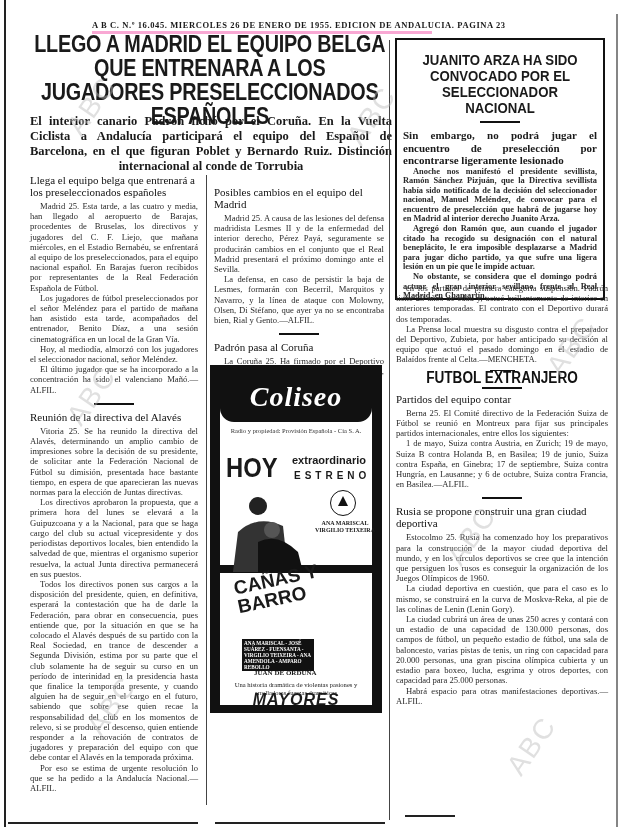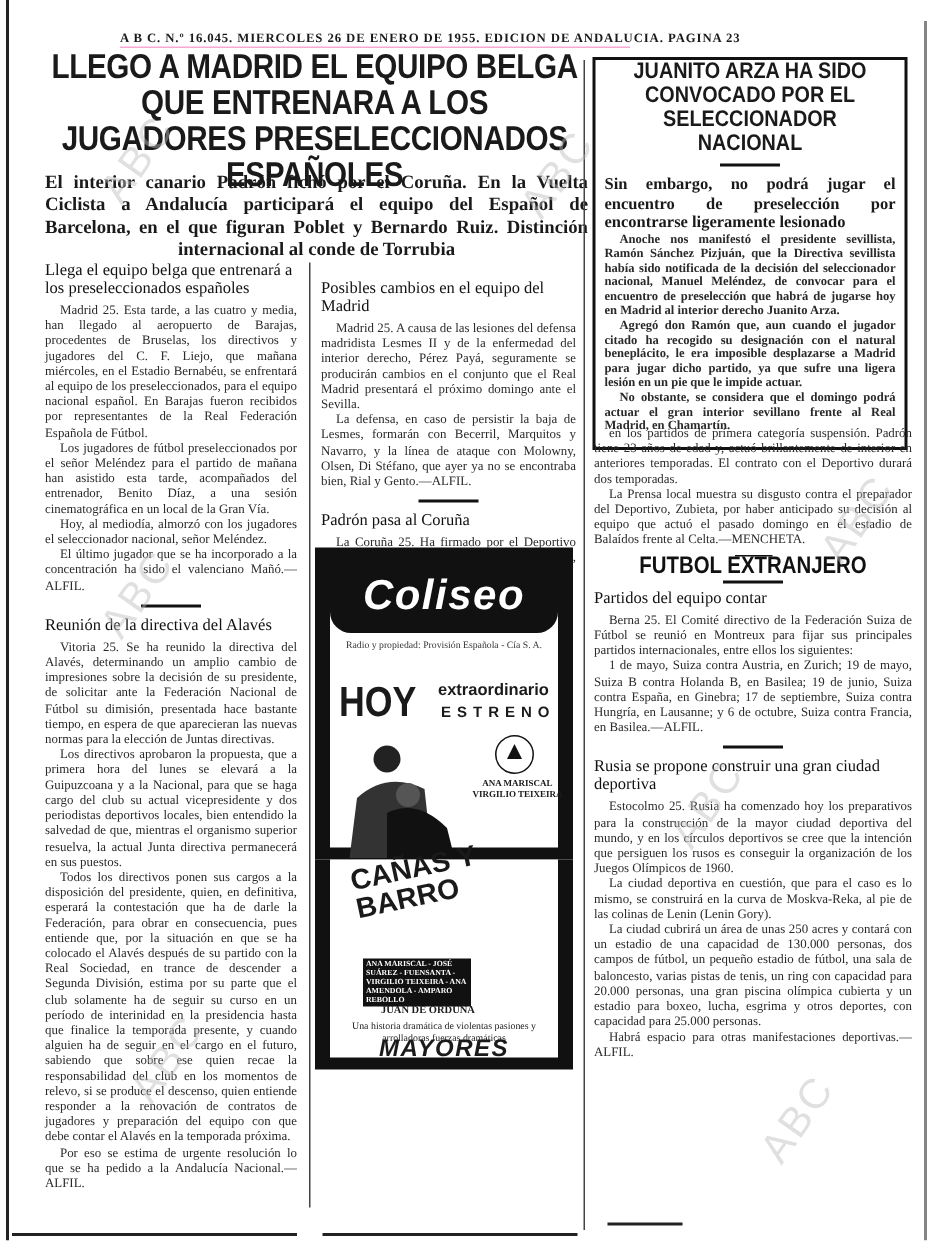--- a/index.html
+++ b/index.html
@@ -2,43 +2,43 @@
 <html><head>
 <meta charset="utf-8">
 <style>
   * { box-sizing: border-box; margin: 0; padding: 0; }
   html, body { width: 620px; height: 827px; background: #ffffff; overflow: hidden; }
   body { position: relative; font-family: "Liberation Serif", "DejaVu Serif", serif; color: #1a1a1a; }
 
   .page-edge-left { position: absolute; left: 4px; top: 0; width: 2px; height: 827px; background: #222; }
   .page-edge-right { position: absolute; right: 2px; top: 14px; width: 2px; height: 813px; background: #333; opacity: .6; }
 
-  .running-head { position: absolute; left: 80px; top: 20px; width: 340px; font-size: 8.5px; letter-spacing: .6px; text-align: center; font-weight: bold; font-family: "Liberation Serif", serif; border-bottom: 1px solid #f9a8d4; padding-bottom: 1px; white-space: nowrap; }
+  .running-head { position: absolute; left: 92px; top: 20px; width: 340px; font-size: 8.5px; letter-spacing: .6px; text-align: center; font-weight: bold; font-family: "Liberation Serif", serif; border-bottom: 3px solid #f9a8d4; padding-bottom: 1px; white-space: nowrap; }
 
   .main-headline { position: absolute; left: 30px; top: 32px; width: 360px; text-align: center; font-family: "Liberation Sans", sans-serif; font-weight: bold; font-size: 23px; line-height: 24px; letter-spacing: -.3px; transform: scaleX(.86); transform-origin: left top; width: 418px; }
   .main-subhead { position: absolute; left: 30px; top: 114px; width: 362px; text-align: justify; text-align-last: center; font-weight: bold; font-size: 12.5px; line-height: 15px; }
 
   .col { position: absolute; font-size: 8.6px; line-height: 10.2px; text-align: justify; color: #2a2a2a; }
   .col p { text-indent: 10px; margin-bottom: 0; }
   .col h3 { font-weight: normal; font-size: 11px; line-height: 12px; text-align: left; margin: 2px 0 3px; color: #111; }
   .rule-short { width: 40px; height: 2px; background: #111; margin: 8px auto 6px; }
   .col-divider { position: absolute; width: 1px; background: #444; }
 
-  .sidebar-box { position: absolute; left: 395px; top: 38px; width: 210px; height: 262px; border: 2px solid #111; padding: 0 6px; }
+  .sidebar-box { position: absolute; left: 395px; top: 38px; width: 210px; height: 262px; border: 2px solid #111; padding: 12px 6px; }
   .sidebar-box h2 { font-family: "Liberation Sans", sans-serif; font-weight: bold; font-size: 15px; line-height: 16px; text-align: center; transform: scaleX(.88); transform-origin: center top; }
   .sidebar-box h4 { font-weight: bold; font-size: 11px; line-height: 12.5px; text-align: justify; margin-top: 6px; }
   .sidebar-box .body { font-size: 8.4px; line-height: 9.6px; text-align: justify; font-weight: bold; color: #2a2a2a; }
   .sidebar-box .body p { text-indent: 10px; }
 
   .section-title { font-family: "Liberation Sans", sans-serif; font-weight: bold; font-size: 16px; text-align: center; transform: scaleX(.85); margin: 2px 0 2px; color: #111; }
 
   .ad { position: absolute; left: 210px; top: 365px; width: 172px; height: 208px; background: #111; padding: 7px 10px 8px 10px; }
   .ad-inner { width: 100%; background: #fff; height: 100%; position: relative; }
   .ad-logo-band { position: absolute; left: 0; top: 0; width: 100%; height: 50px; background: #111; border-radius: 0 0 14px 14px; display: flex; align-items: center; justify-content: center; }
-  .ad-logo { color: #fff; font-family: Liberation Sans, sans-serif; font-style: italic; font-weight: bold; font-size: 28px; letter-spacing: 1px; }
+  .ad-logo { color: #fff; font-family: Liberation Serif, serif; font-style: italic; font-weight: bold; font-size: 28px; letter-spacing: 1px; }
   .ad-sub { position: absolute; left: 0; top: 55px; width: 100%; text-align: center; font-size: 6.5px; line-height: 7.5px; color: #333; }
   .ad-hoy { position: absolute; left: 6px; top: 80px; font-family: "Liberation Sans", sans-serif; font-weight: bold; font-size: 28px; transform: scaleX(.85); transform-origin: left top; }
   .ad-extra { position: absolute; left: 72px; top: 82px; font-family: "Liberation Sans", sans-serif; font-weight: bold; font-size: 11px; }
   .ad-estreno { position: absolute; left: 74px; top: 98px; font-family: "Liberation Sans", sans-serif; font-weight: bold; font-size: 10px; letter-spacing: 4px; }
   .ad-seal { position: absolute; left: 110px; top: 118px; width: 26px; height: 26px; border: 1.5px solid #111; border-radius: 50%; }
   .ad-seal::after { content: ""; position: absolute; left: 7px; top: 5px; border-left: 5px solid transparent; border-right: 5px solid transparent; border-bottom: 10px solid #111; }
   .ad-stars { position: absolute; left: 90px; top: 148px; width: 70px; text-align: center; font-size: 6px; font-weight: bold; line-height: 7px; }
   .ad-art { position: absolute; left: 8px; top: 120px; width: 80px; height: 80px; }
 
   .ad2 { position: absolute; left: 210px; top: 573px; width: 172px; height: 140px; background: #111; padding: 0 10px 8px 10px; }

